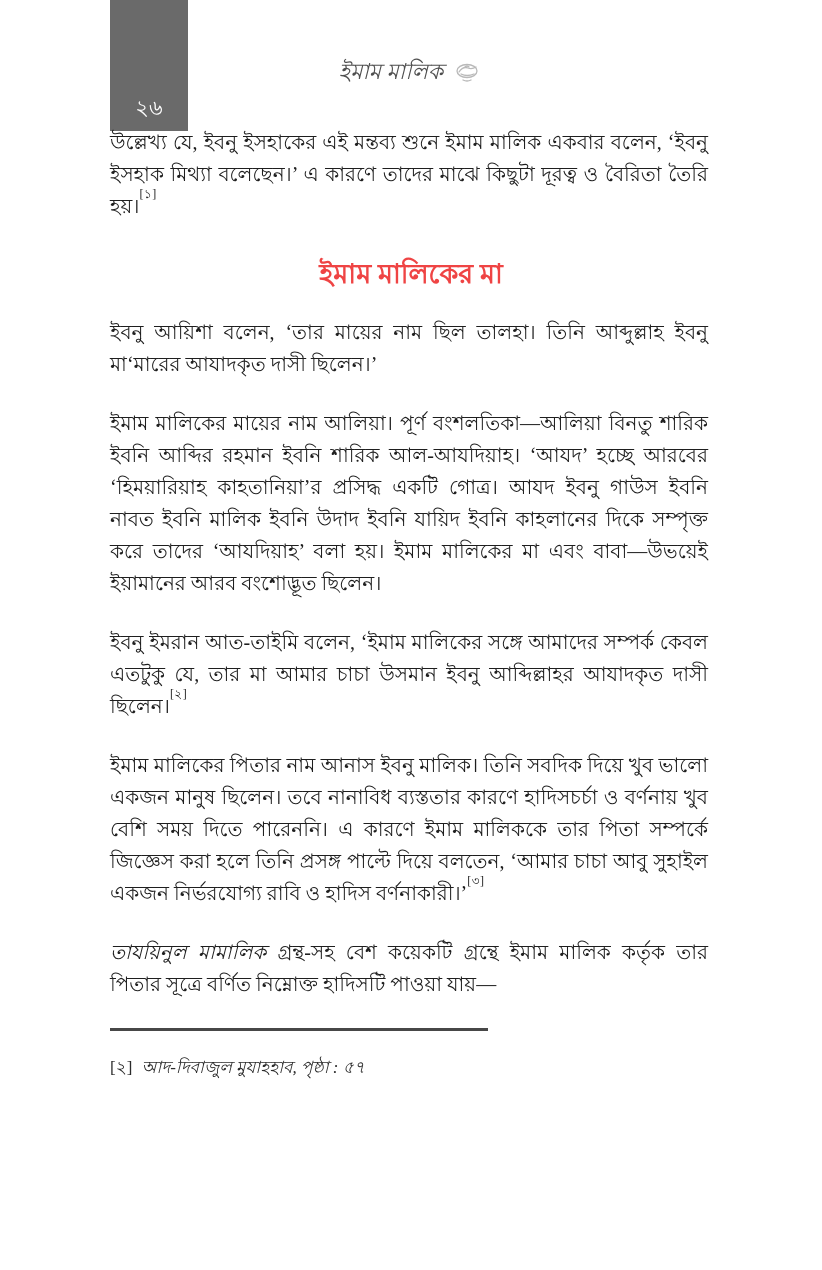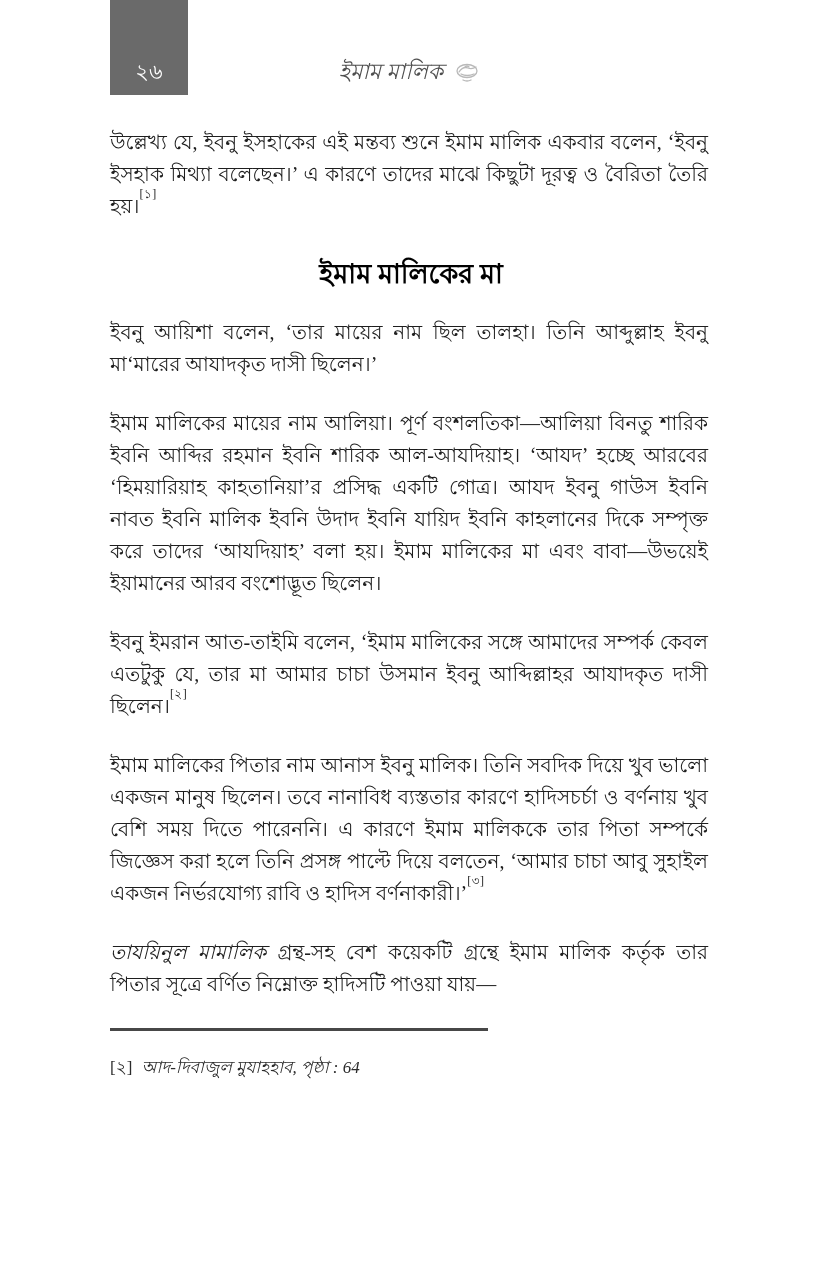--- a/index.html
+++ b/index.html
@@ -14,21 +14,21 @@
     background: #ffffff;
     overflow: hidden;
     font-family: "Liberation Serif", "DejaVu Serif", serif;
     color: #1e1e1e;
   }
   .pagenum-box {
     position: absolute;
     top: 0;
     left: 110px;
     width: 78px;
-    height: 95px;
+    height: 131px;
     background: #6a6a6a;
     display: flex;
     align-items: flex-end;
     justify-content: center;
     padding-bottom: 12px;
     box-sizing: border-box;
   }
   .pagenum-box span {
     color: #ffffff;
     font-size: 21px;
@@ -70,21 +70,21 @@
     position: relative;
     top: -7px;
     letter-spacing: 0.5px;
   }
   h2.section-heading {
     margin: 34px 0 24px 0;
     font-size: 27px;
     line-height: 36px;
     font-weight: bold;
     text-align: center;
-    color: #000000;
+    color: #ef4444;
   }
   .lead-italic {
     font-style: italic;
   }
   hr.fn-rule {
     border: none;
     border-top: 3px solid #474747;
     width: 378px;
     margin: 28px 0 22px 0;
   }
@@ -137,18 +137,18 @@
     <p class="body-para"><span>ইবনু ইমরান আত-তাইমি বলেন, ‘ইমাম মালিকের সঙ্গে আমাদের সম্পর্ক কেবল এতটুকু যে, তার মা আমার চাচা উসমান ইবনু আব্দিল্লাহর আযাদকৃত দাসী ছিলেন।</span><sup class="fnref">[২]</sup></p>
 
 
     <p class="body-para"><span>ইমাম মালিকের পিতার নাম আনাস ইবনু মালিক। তিনি সবদিক দিয়ে খুব ভালো একজন মানুষ ছিলেন। তবে নানাবিধ ব্যস্ততার কারণে হাদিসচর্চা ও বর্ণনায় খুব বেশি সময় দিতে পারেননি। এ কারণে ইমাম মালিককে তার পিতা সম্পর্কে জিজ্ঞেস করা হলে তিনি প্রসঙ্গ পাল্টে দিয়ে বলতেন, ‘আমার চাচা আবু সুহাইল একজন নির্ভরযোগ্য রাবি ও হাদিস বর্ণনাকারী।’</span><sup class="fnref">[৩]</sup></p>
 
     <p class="body-para"><span class="lead-italic">তাযয়িনুল মামালিক</span><span> গ্রন্থ-সহ বেশ কয়েকটি গ্রন্থে ইমাম মালিক কর্তৃক তার পিতার সূত্রে বর্ণিত নিম্নোক্ত হাদিসটি পাওয়া যায়—</span></p>
 
     <hr class="fn-rule">
 
     <div class="footnotes">
-      <p><span class="fn-marker">[২]</span><span class="fn-text">আদ-দিবাজুল মুযাহহাব, পৃষ্ঠা : 64</span></p>
+      <p><span class="fn-marker">[২]</span><span class="fn-text">আদ-দিবাজুল মুযাহহাব, পৃষ্ঠা : ৫৭</span></p>
     </div>
 
   </div>
 
 </div>
 
 </body></html>

